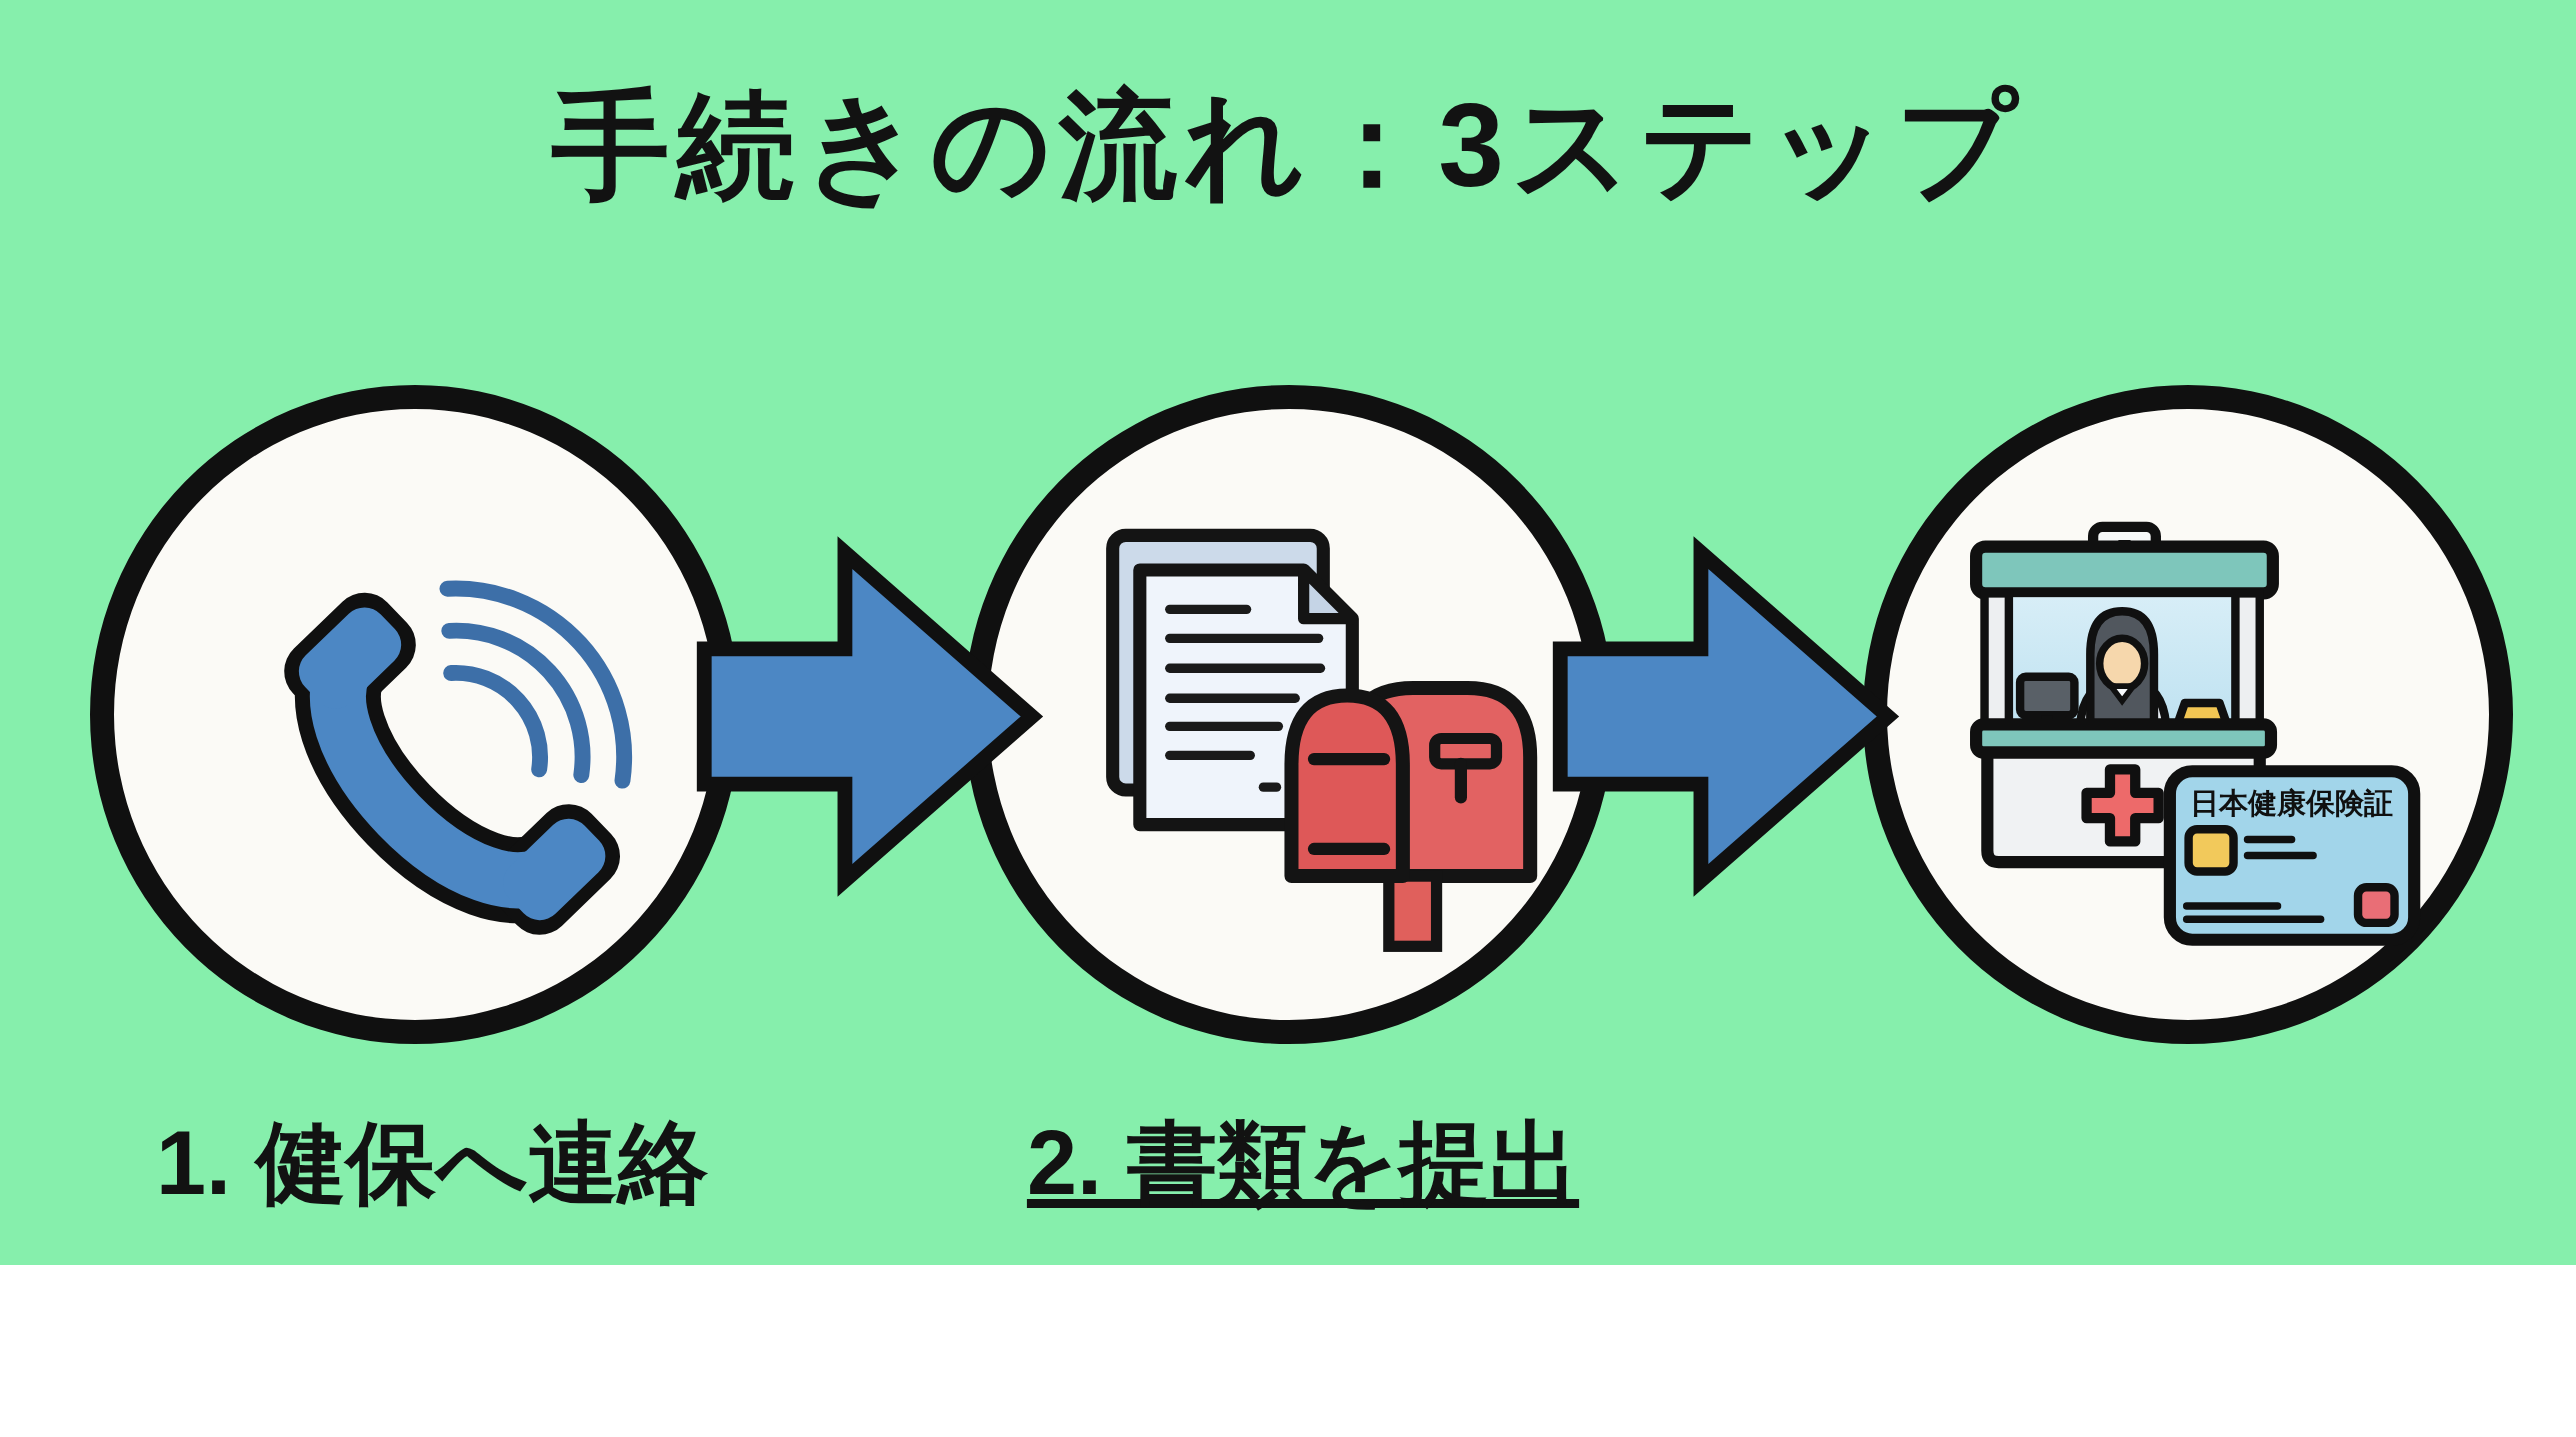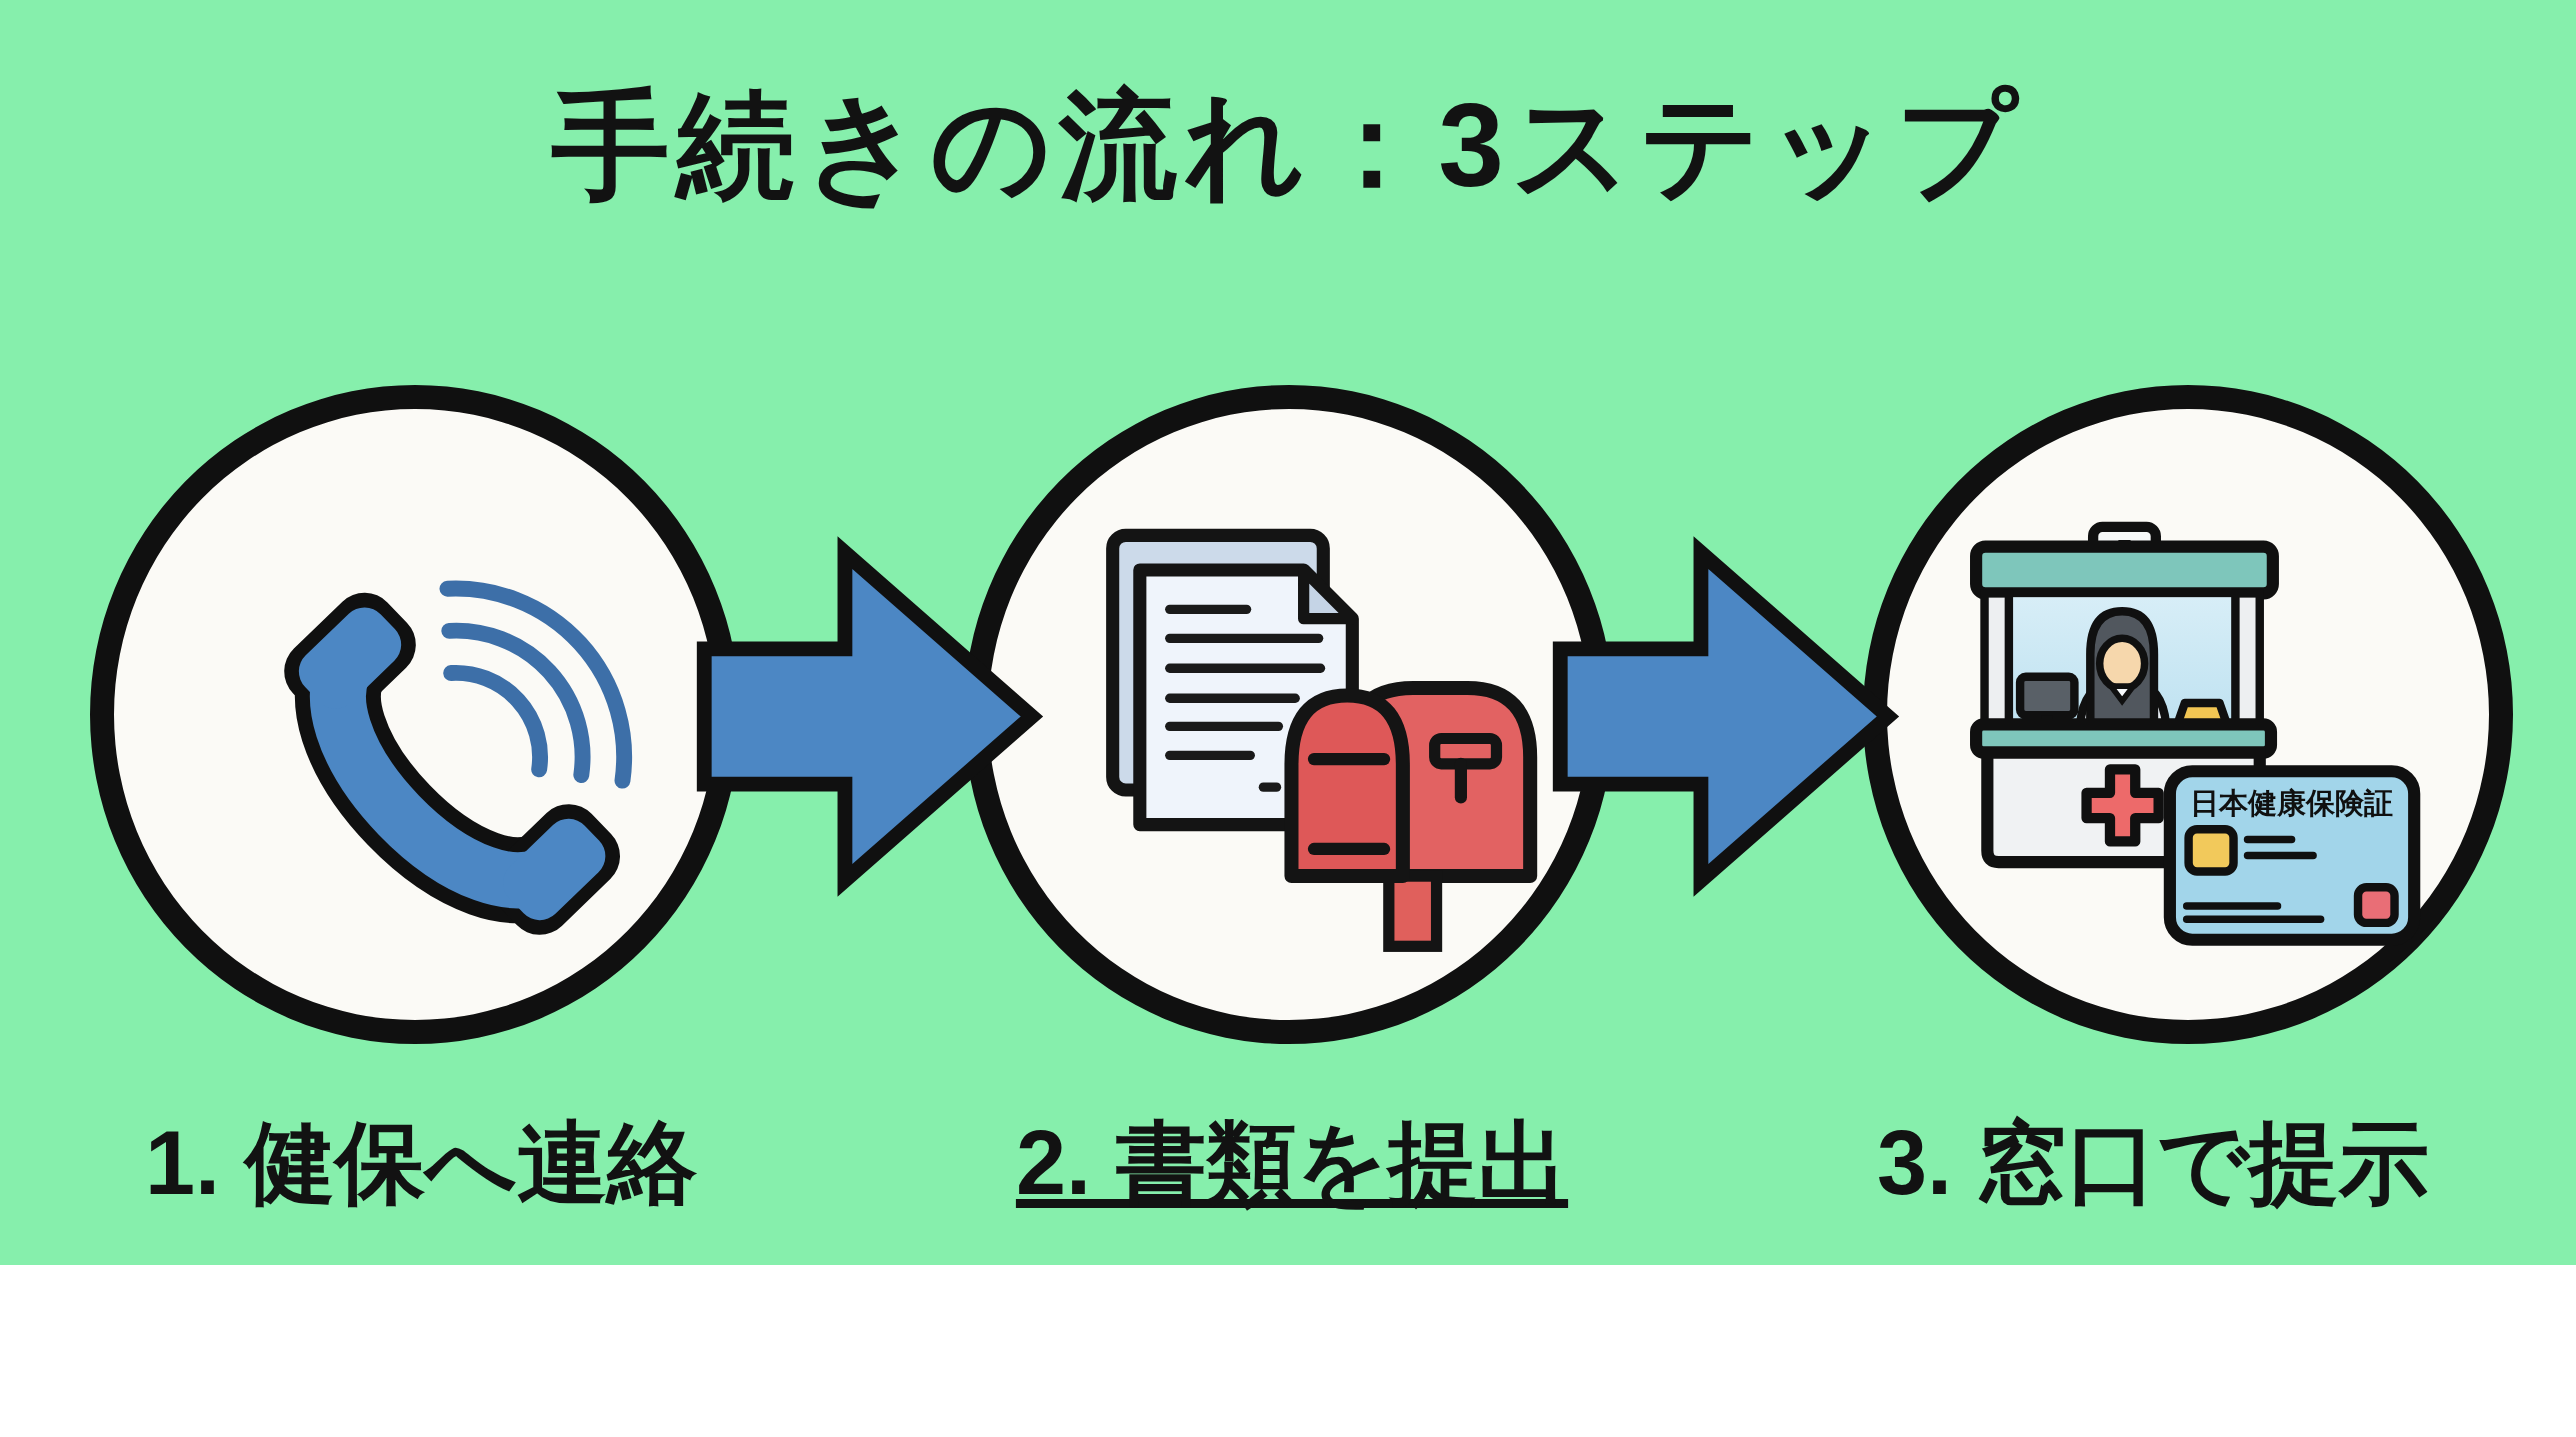--- a/index.html
+++ b/index.html
@@ -43,20 +43,21 @@
   #arrow-1 { left: 693px; }
   #arrow-2 { left: 1549px; }
   .caption {
     position: absolute;
     top: 1103px;
     transform: translateX(-50%);
     font-size: 90px;
     font-weight: 900;
     white-space: nowrap;
     color: #121212;
+    margin-left: 11px;
   }
   #caption-1 { left: 421px; }
   #caption-2 { left: 1292px; text-decoration: underline; }
   #caption-3 { left: 2153px; }
   .sparkle { position: absolute; left: 2422px; top: 1284px; width: 103px; height: 103px; }
 </style>
 </head>
 <body>
 
 <div id="canvas">
@@ -159,20 +160,19 @@
 
   <svg class="arrow" id="arrow-1" viewBox="0 0 380 390">
     <polygon points="12,122 164,122 164,18 366,195 164,372 164,268 12,268" fill="#4C87C4" stroke="#101010" stroke-width="16" stroke-linejoin="miter"></polygon>
   </svg>
   <svg class="arrow" id="arrow-2" viewBox="0 0 380 390">
     <polygon points="12,122 164,122 164,18 366,195 164,372 164,268 12,268" fill="#4C87C4" stroke="#101010" stroke-width="16" stroke-linejoin="miter"></polygon>
   </svg>
 
   <div class="caption" id="caption-1">1. 健保へ連絡</div>
   <div class="caption" id="caption-2">2. 書類を提出</div>
-  <div class="caption" id="caption-3">3. 窓口で提示</div>
 
   <svg class="sparkle" viewBox="0 0 110 110">
     <path d="M 55 8 C 62 42 68 48 102 55 C 68 62 62 68 55 102 C 48 68 42 62 8 55 C 42 48 48 42 55 8 Z" fill="#F0F8FA"></path>
   </svg>
 
 </div>
 
 
 </body></html>

